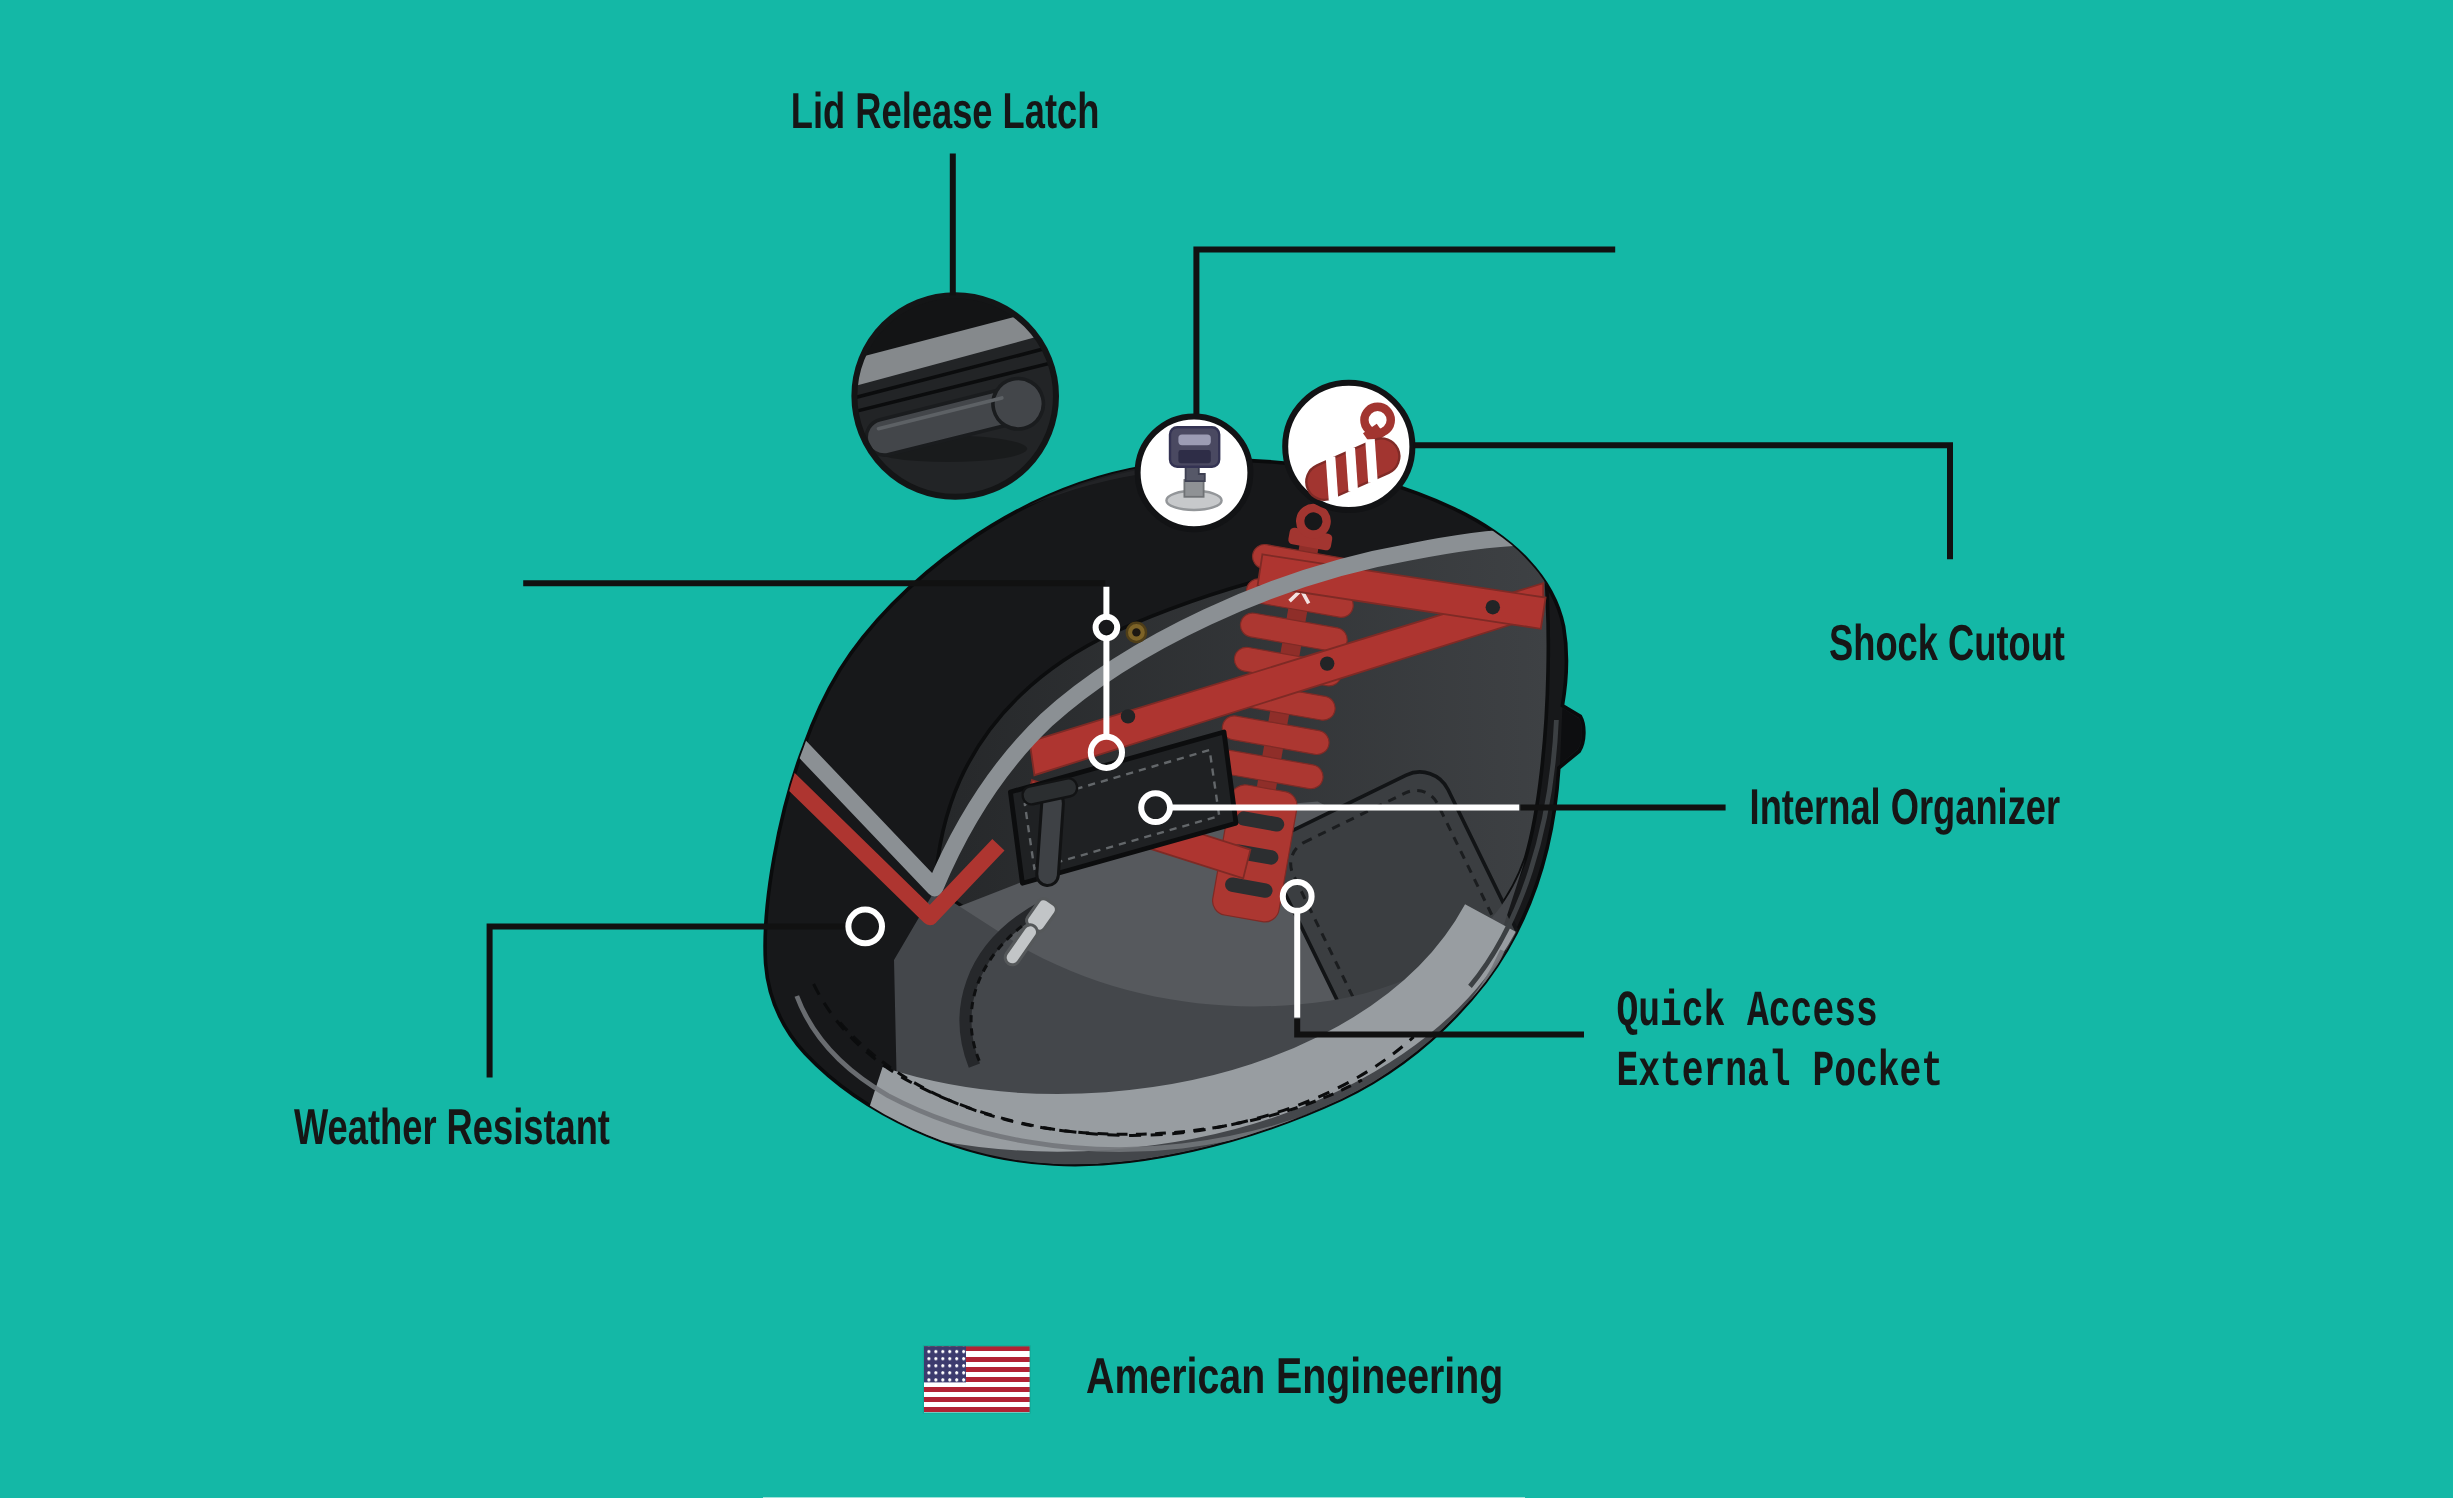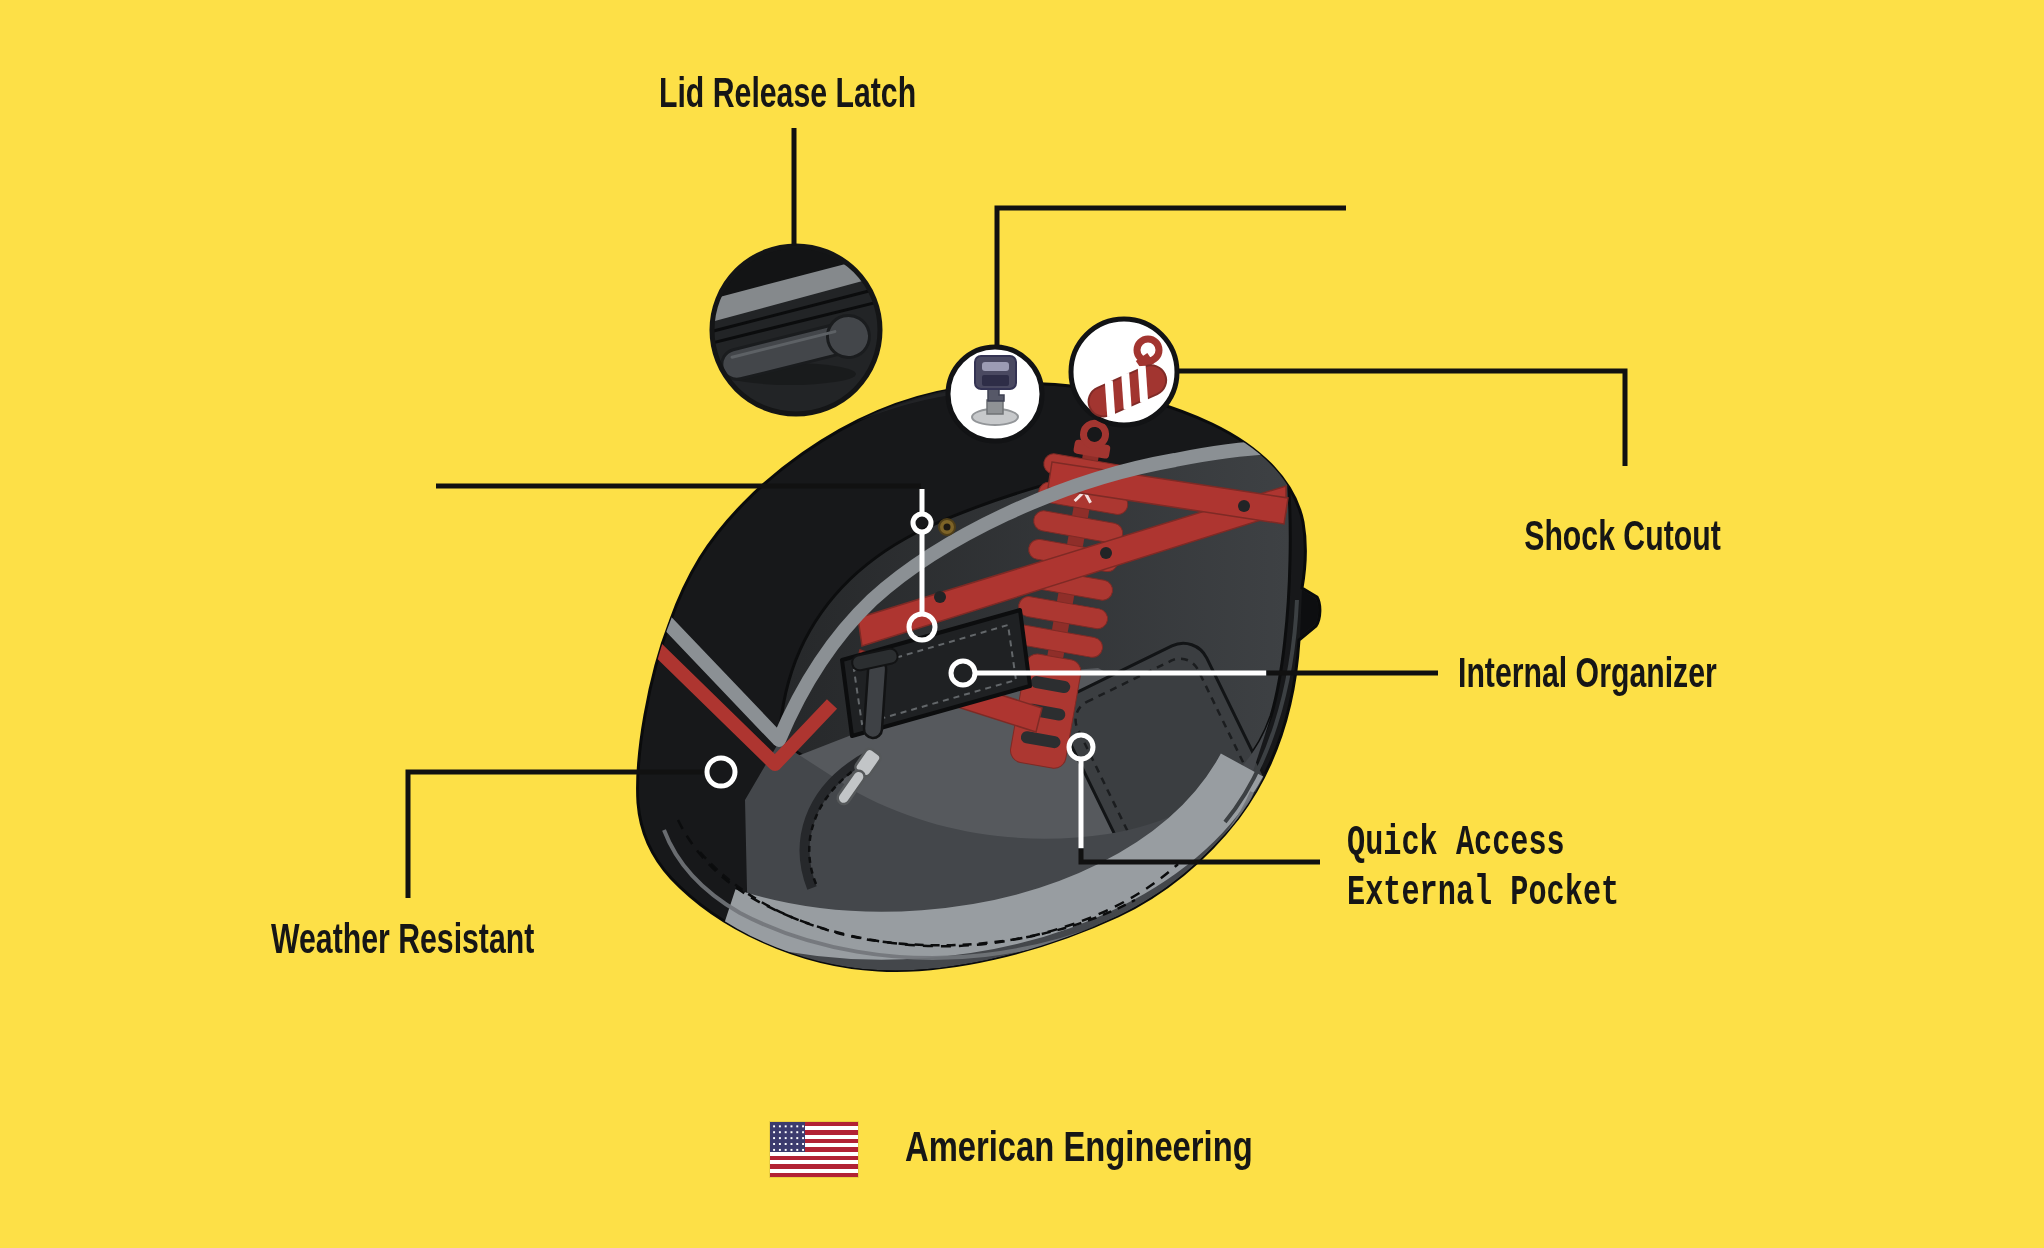--- a/index.html
+++ b/index.html
@@ -1,16 +1,16 @@
 <!DOCTYPE html>
 <html><head>
 <meta charset="utf-8">
 <style>
   html,body{margin:0;padding:0;background:#ffffff;}
-  .stage{position:relative;width:2044px;height:1248px;background:#fde047;overflow:hidden;
+  .stage{position:relative;width:2044px;height:1248px;background:#14b8a6;overflow:hidden;
          font-family:"Liberation Sans",sans-serif;}
   .art{position:absolute;left:0;top:0;}
   .label{position:absolute;color:#161616;font-weight:700;font-size:42px;line-height:44px;white-space:nowrap;}
   .label.two{line-height:50px;}
   .cond{display:inline-block;transform:scaleX(0.72);transform-origin:0 50%;}
   .cond-c{display:inline-block;transform:scaleX(0.72);transform-origin:50% 50%;}
   .cond-w{display:inline-block;transform:scaleX(0.78);transform-origin:0 50%;}
   .center{text-align:center;}
   
   .flag{position:absolute;left:770px;top:1122px;width:88px;height:55px;
@@ -213,21 +213,21 @@
 
 <div class="label center" style="left:1372px;top:486px;width:500px;margin-top:28px;">
   <span class="cond-c">Shock Cutout</span>
 </div>
 
 
 <div class="label" style="left:1458px;top:651px;">
   <span class="cond">Internal Organizer</span>
 </div>
 
-<div class="label" style="left:245px;top:917px;margin-left:26px;">
+<div class="label" style="left:245px;top:917px;">
   <span class="cond">Weather Resistant</span>
 </div>
 
 <div class="label two" style="left:1347px;top:818px;font-family:Liberation Mono, monospace;">
   <span class="cond"><span style="display:block">Quick Access</span><span style="display:block">External Pocket</span></span>
 </div>
 
 <div class="flag">
   <div class="canton"></div>
 </div>

